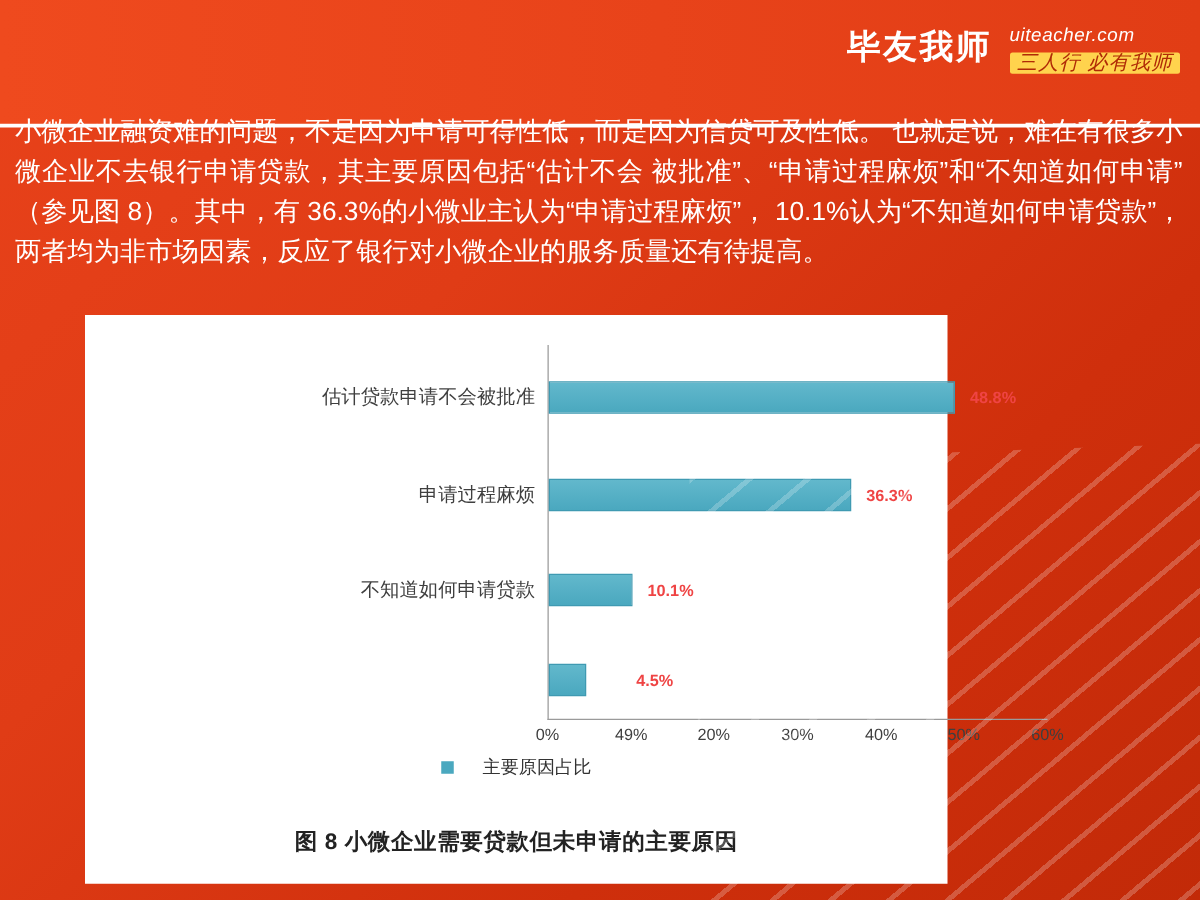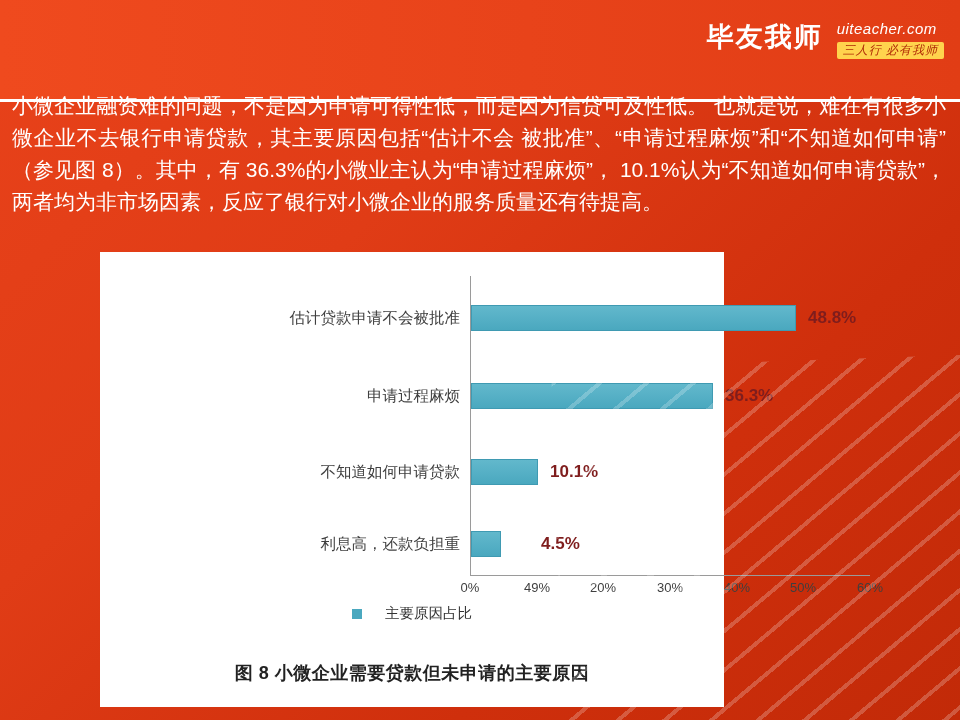--- a/index.html
+++ b/index.html
@@ -77,21 +77,21 @@
   .brand-domain {
     color: #ffffff;
     font-size: 15px;
     letter-spacing: 0.5px;
     line-height: 18px;
   }
   .brand-tag {
     margin-top: 4px;
     background: #ffd34d;
     color: #b02a06;
-    font-size: 12px;
+    font-size: 16px;
     line-height: 13px;
     padding: 2px 6px;
     border-radius: 2px;
     letter-spacing: 1px;
     white-space: nowrap;
   }
 
   
   .body-text {
     position: absolute;
@@ -102,23 +102,23 @@
     font-size: 21px;
     line-height: 32px;
     text-align: justify;
     text-justify: inter-ideograph;
     font-family: "Liberation Sans", "DejaVu Sans", sans-serif;
   }
 
   
   .chart-card {
     position: absolute;
-    left: 100px;
+    left: 68px;
     top: 252px;
-    width: 624px;
+    width: 690px;
     height: 455px;
     background: #ffffff;
     box-sizing: border-box;
   }
   .chart-inner {
     position: relative;
     width: 100%;
     height: 100%;
   }
 
@@ -175,22 +175,22 @@
   .bar {
     position: absolute;
     height: 26px;
     background: linear-gradient(180deg, #62b8cc 0%, #4aa8bf 100%);
     border: 1px solid #3f9ab2;
     box-sizing: border-box;
     transform: translateY(-50%);
   }
   .bar-value {
     position: absolute;
-    font-size: 17px;
-    color: #7f1d1d;
+    font-size: 13px;
+    color: #ef4444;
     font-weight: bold;
     transform: translateY(-50%);
     white-space: nowrap;
     font-family: "Liberation Sans", "DejaVu Sans", sans-serif;
   }
   .tick {
     position: absolute;
     top: 304px;
     font-size: 13px;
     color: #3f3f3f;
@@ -251,21 +251,20 @@
 
   <div class="chart-card">
     <div class="chart-inner">
 
       <div class="plot">
 
         <div class="cat-labels">
           <div class="cat-label" style="top:42px;">估计贷款申请不会被批准</div>
           <div class="cat-label" style="top:120px;">申请过程麻烦</div>
           <div class="cat-label" style="top:196px;">不知道如何申请贷款</div>
-          <div class="cat-label" style="top:268px;">利息高，还款负担重</div>
         </div>
 
         <div class="axis-area">
           <div class="axis-line"></div>
           <div class="axis-base"></div>
 
           <div class="bar" style="top:42px;  left:1px; width:325px;"></div>
           <div class="bar" style="top:120px; left:1px; width:242px;"></div>
           <div class="bar" style="top:196px; left:1px; width:67px;"></div>
           <div class="bar" style="top:268px; left:1px; width:30px;"></div>

